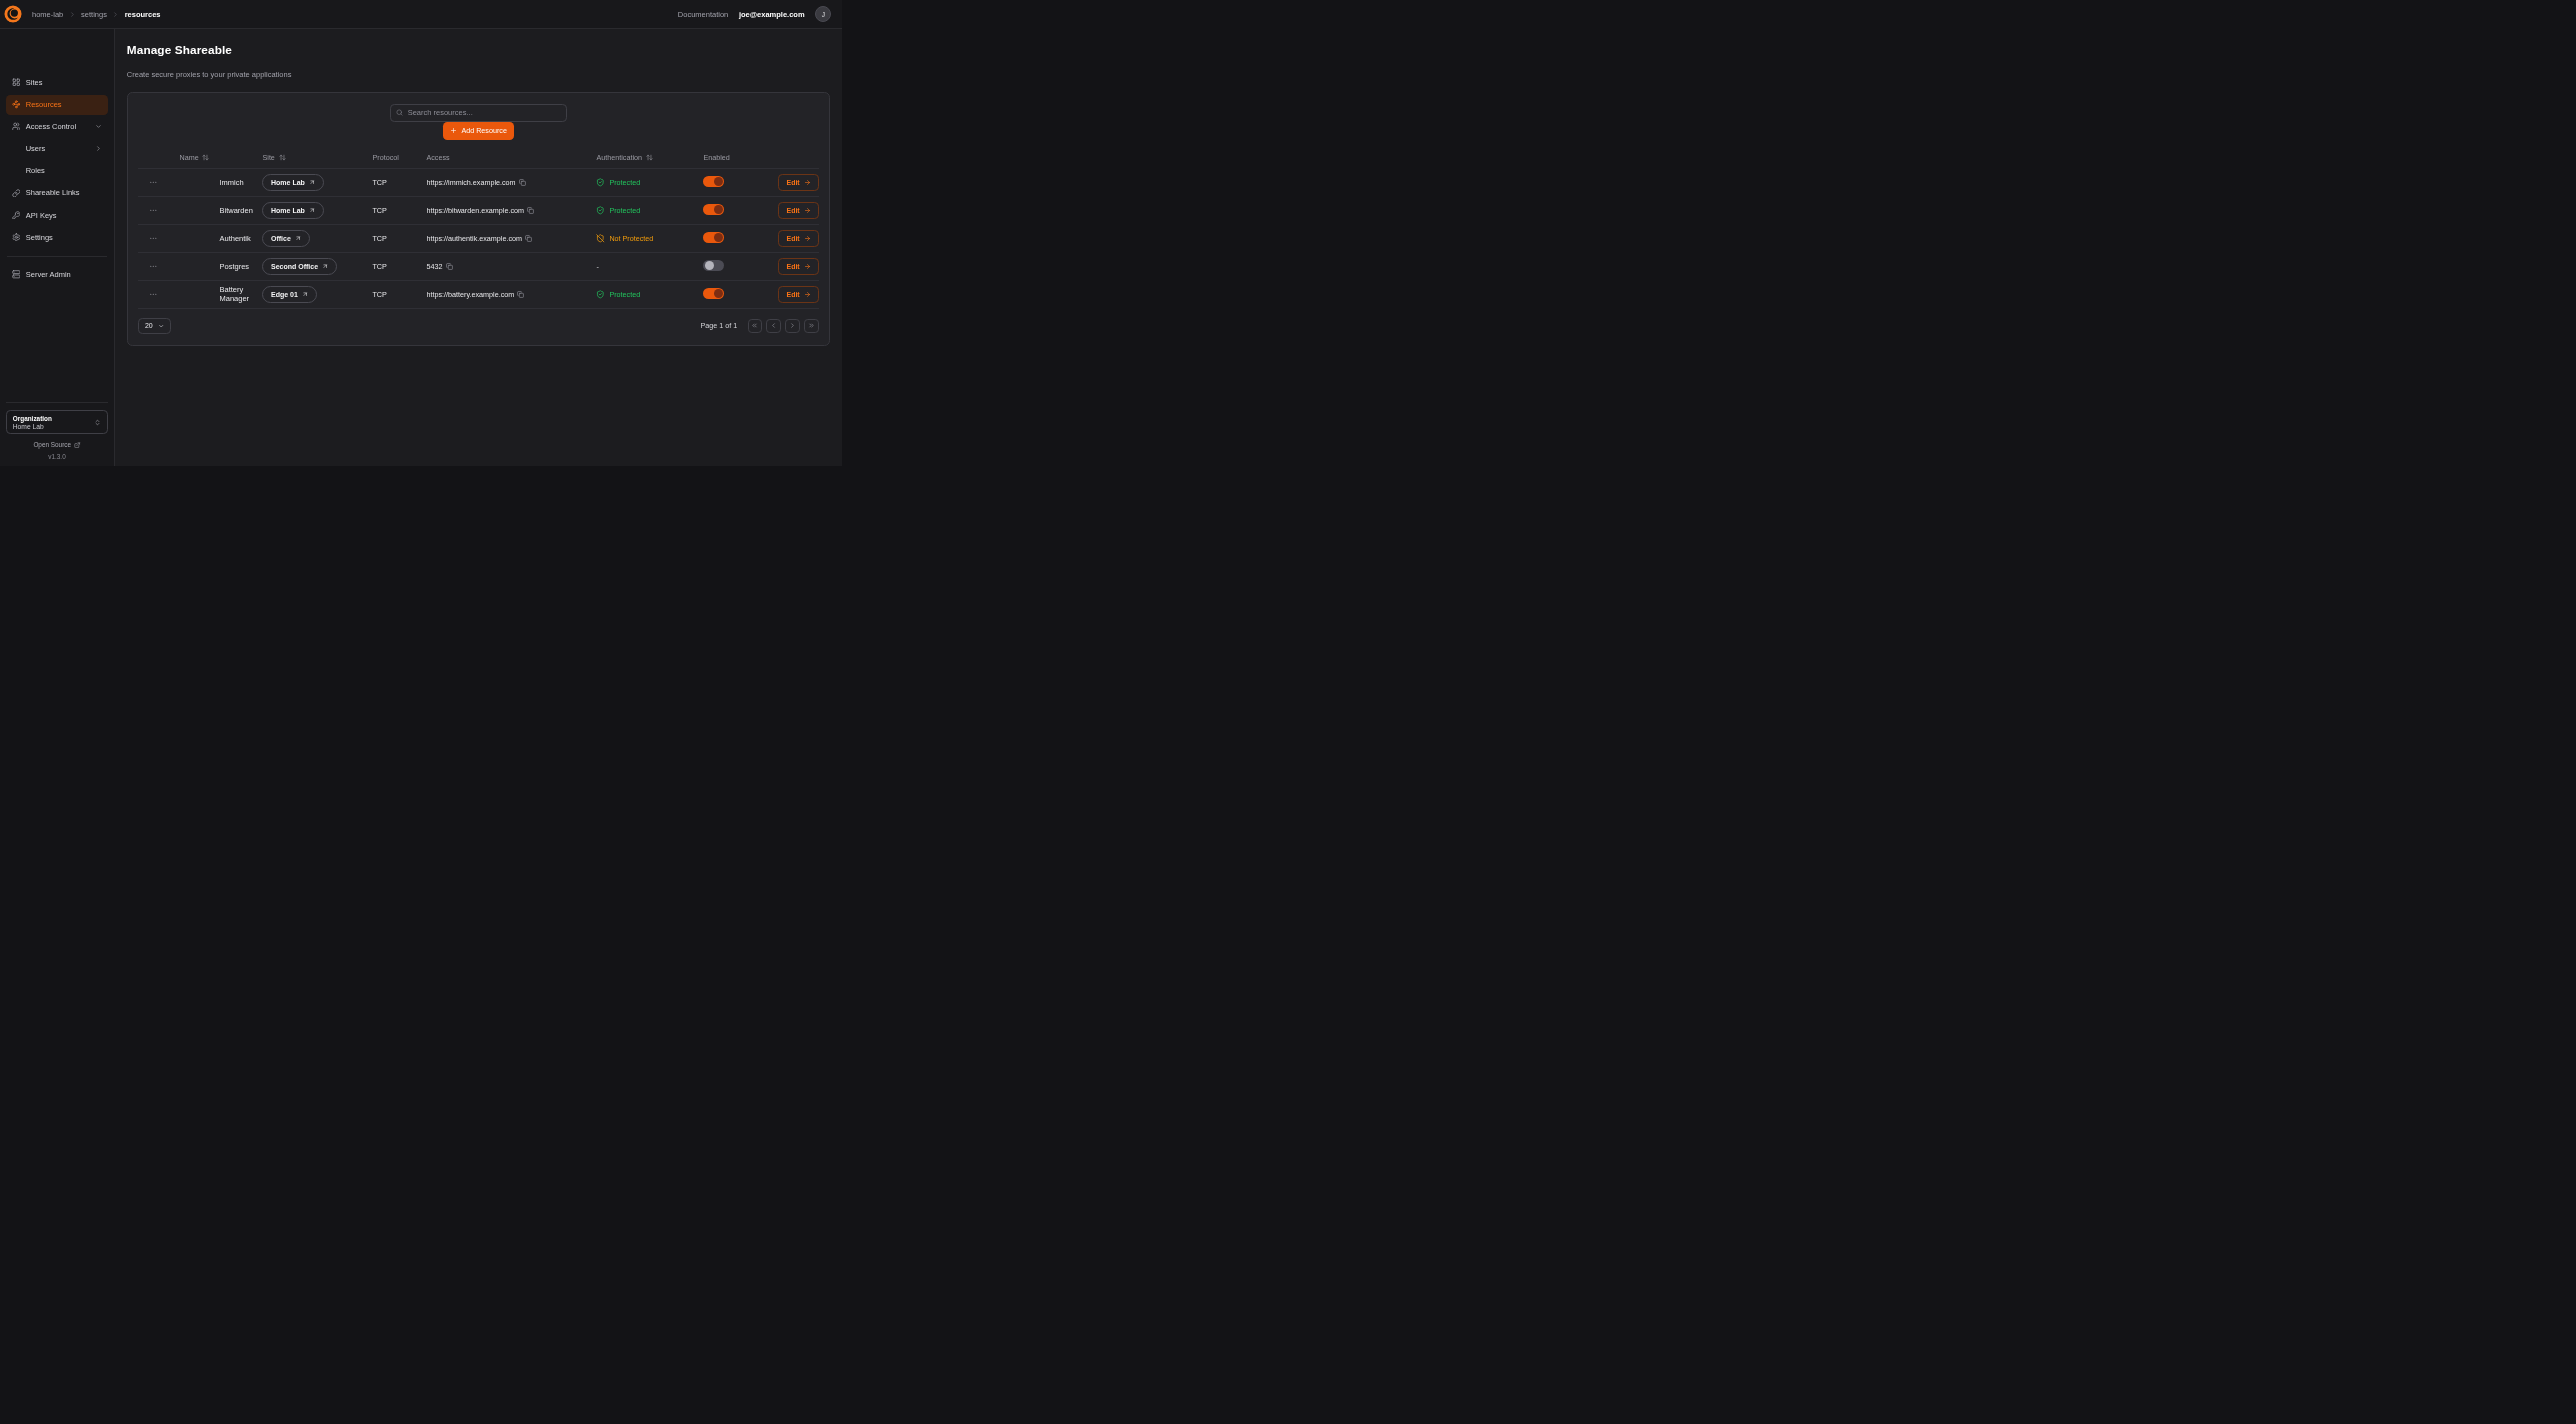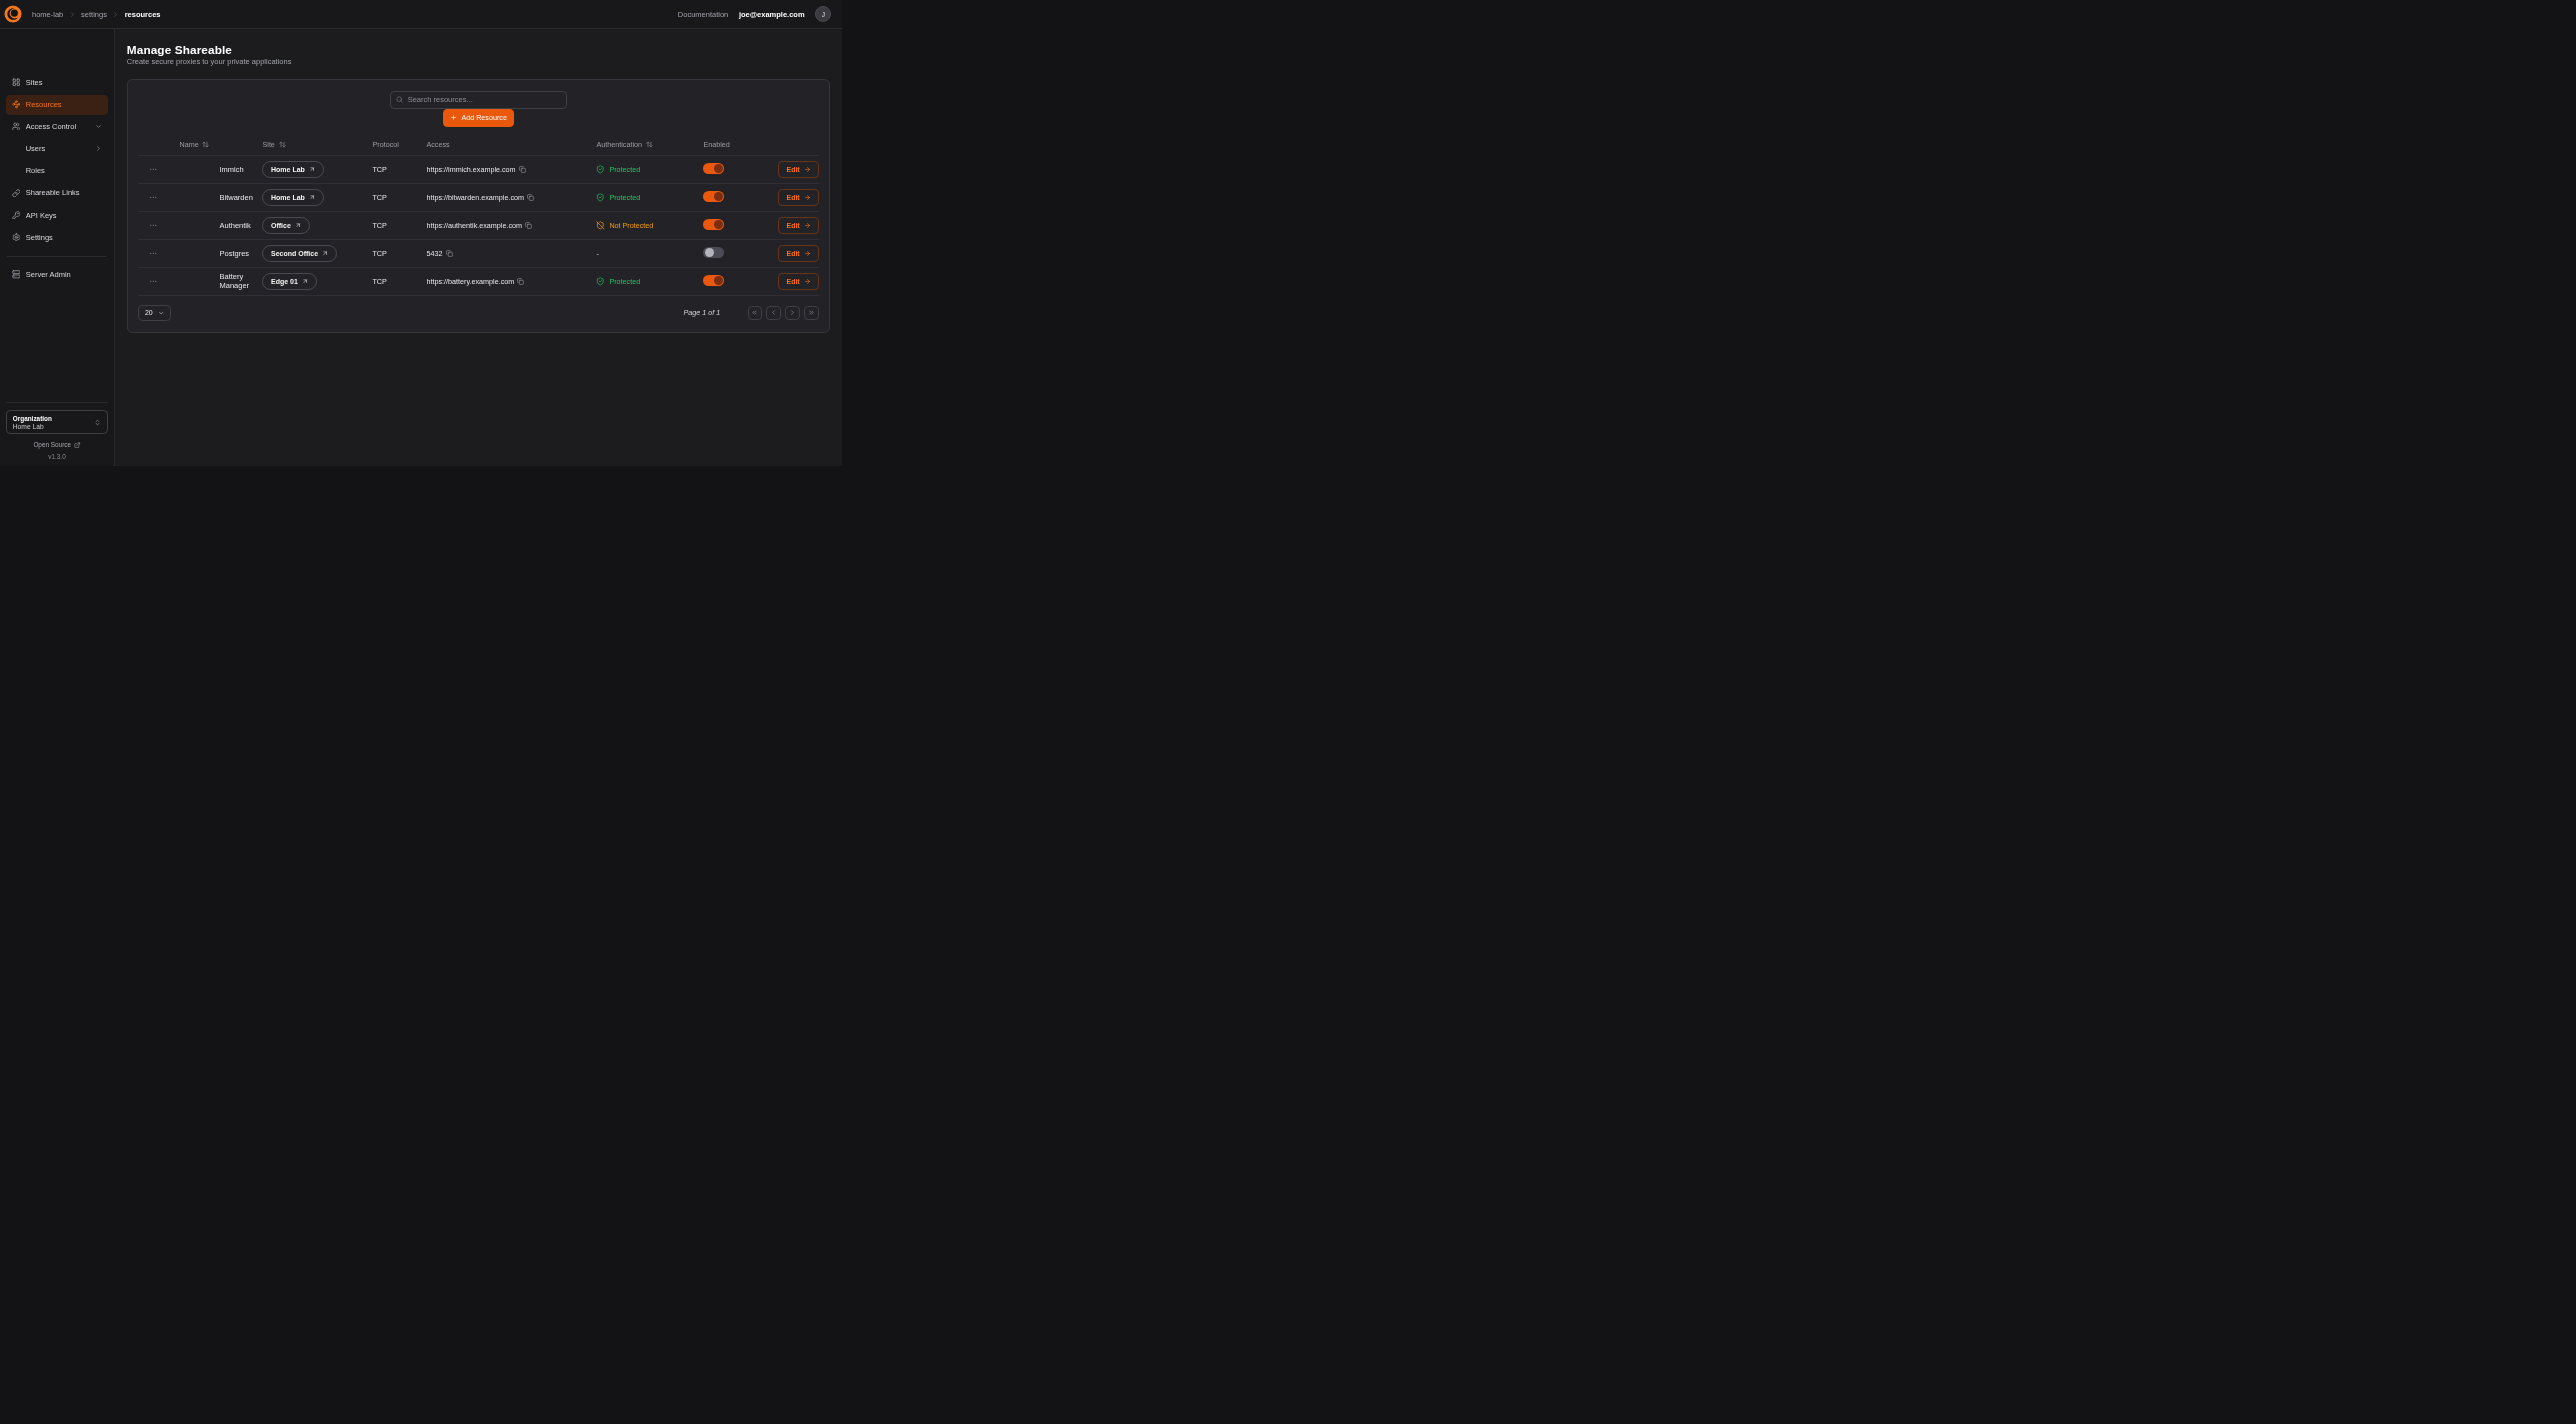--- a/index.html
+++ b/index.html
@@ -60,21 +60,21 @@
   .org-label{font-size:6.4px;font-weight:700;color:#fff;}
   .org-value{font-size:6.7px;color:#c9c9cf;}
   .org-chevrons{color:#a8a8b0;display:flex;}
   .open-source{display:flex;align-items:center;justify-content:center;gap:3.2px;margin-top:7.5px;
     color:#a8a8b0;font-size:6.4px;text-decoration:none;cursor:pointer;}
   .version{text-align:center;color:#8a8a92;font-size:6.4px;margin-top:4.3px;}
 
   
   .main{flex:1;min-width:0;padding:14px 11.8px 0;background:var(--bg-main);overflow:auto;}
   .page-title{font-size:11.8px;font-weight:700;color:#fff;letter-spacing:0.1px;}
-  .page-subtitle{margin-top:0;font-size:7.5px;color:var(--text-dim);}
+  .page-subtitle{margin-top:13px;font-size:7.5px;color:var(--text-dim);}
 
   .card{margin-top:13px;background:var(--bg-card);border:0.5px solid #35353b;border-radius:5.4px;padding:10.7px;}
   .card-toolbar{display:flex;align-items:center;justify-content:space-between;flex-direction:column;}
   .search{display:flex;align-items:center;gap:4.3px;width:177px;height:18px;border:0.5px solid var(--border-input);
     border-radius:4.3px;padding:0 5.4px;color:var(--text-faint);}
   .search input{flex:1;background:transparent;border:none;outline:none;color:var(--text);font-size:7.5px;
     font-family:"Liberation Sans","DejaVu Sans",sans-serif;}
   .search input::placeholder{color:#8d8d96;}
   .btn-primary{display:inline-flex;align-items:center;gap:4.3px;background:var(--accent);color:#fff;border:none;
     border-radius:4.3px;height:18px;padding:0 7.5px;font-size:7.2px;font-weight:400;cursor:pointer;
@@ -111,21 +111,21 @@
   .btn-edit{display:inline-flex;align-items:center;gap:4.3px;border:0.5px solid #6b3416;color:var(--accent-text);
     background:transparent;border-radius:4.3px;padding:3.8px 7px;font-size:7px;font-weight:600;cursor:pointer;
     font-family:"Liberation Sans","DejaVu Sans",sans-serif;}
 
   
   .card-footer{display:flex;align-items:center;justify-content:space-between;margin-top:8.6px;}
   .pagesize{display:inline-flex;align-items:center;gap:5.4px;border:0.5px solid var(--border-input);border-radius:4.3px;
     background:transparent;color:var(--text);font-size:7px;padding:3.8px 5.4px;cursor:pointer;
     font-family:"Liberation Sans","DejaVu Sans",sans-serif;}
   .pager{display:flex;align-items:center;gap:4.3px;}
-  .page-info{font-size:7.2px;color:#d4d4d8;margin-right:23px;font-style:italic;}
+  .page-info{font-size:7.2px;color:#d4d4d8;margin-right:6px;}
   .pg-btn{width:14.5px;height:14.5px;border:0.5px solid var(--border-input);border-radius:3.8px;background:transparent;
     color:#9b9ba3;display:flex;align-items:center;justify-content:center;cursor:pointer;}
 
   
   .ic{width:8.6px;height:8.6px;flex:0 0 auto;}
   .ic-sm{width:7px;height:7px;flex:0 0 auto;}
   .ic-xs{width:6.4px;height:6.4px;flex:0 0 auto;}
   svg.stroke{fill:none;stroke:currentColor;stroke-width:2;stroke-linecap:round;stroke-linejoin:round;}
 </style>
 </head>

